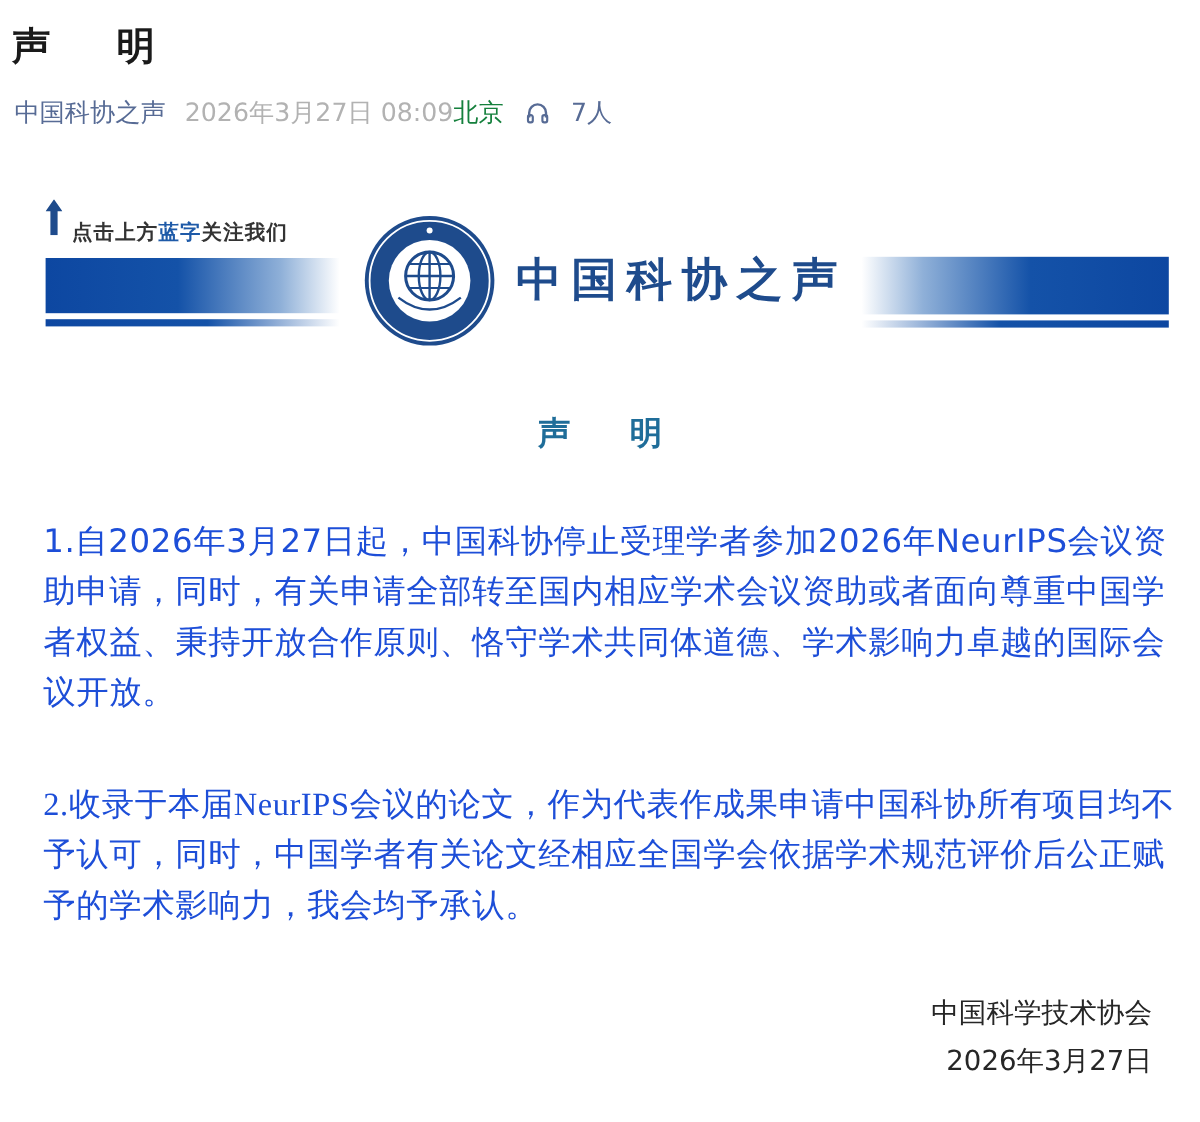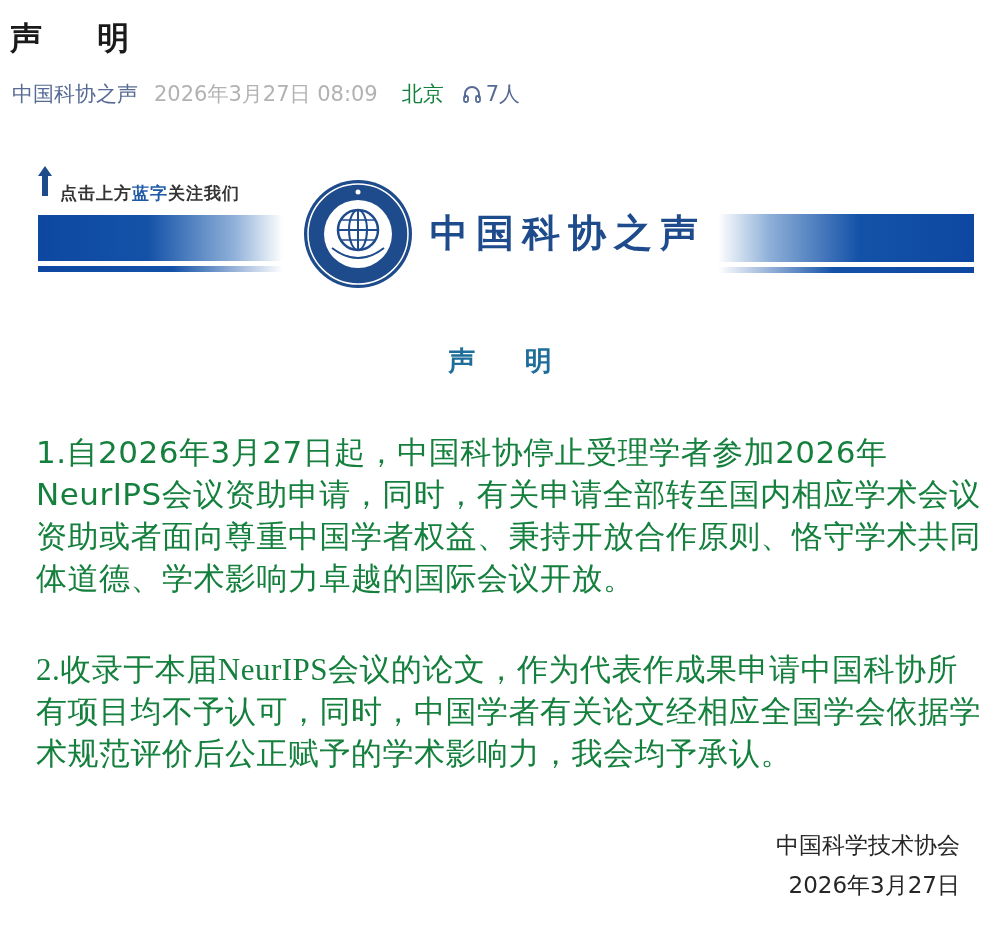--- a/index.html
+++ b/index.html
@@ -3,23 +3,23 @@
 <meta charset="utf-8">
 <style>
   html, body { margin: 0; padding: 0; background: #ffffff; }
   body { width: 1000px; height: 935px; position: relative; overflow: hidden;
          font-family: "DejaVu Sans", "Liberation Sans", sans-serif; color: #222; }
   .title { position: absolute; left: 10px; top: 14px; font-size: 32px; font-weight: bold;
            color: #1a1a1a; letter-spacing: 22px; line-height: 48px; }
   .meta { position: absolute; left: 12px; top: 78px; font-size: 21px; line-height: 32px;
           display: flex; align-items: center; white-space: nowrap; }
   .meta .account { color: #576b95; margin-right: 16px; }
-  .meta .date { color: #b2b2b2; margin-right: 24px; }
+  .meta .date { color: #b2b2b2; margin-right: 0; }
   .meta .loc { color: #15803d; margin-right: 18px; }
-  .meta .listen { color: #576b95; display: flex; align-items: center; }
+  .meta .listen { color: #576b95; display: flex; align-items: center; gap: 14px; }
   .meta .listen svg { margin-right: 4px; }
 
   .banner { position: absolute; left: 0; top: 150px; width: 908px; height: 150px; }
   .arrow { position: absolute; left: 38px; top: 16px; width: 14px; height: 30px; }
   .follow { position: absolute; left: 60px; top: 32px; font-size: 17px; font-weight: bold;
             color: #333; letter-spacing: 1px; }
   .follow .hl { color: #1e5aa8; }
   .bar-left { position: absolute; left: 38px; top: 65px; width: 245px; height: 46px;
               background: linear-gradient(to right, #0d47a1 0%, #1452a8 45%, #8fb0d8 80%, rgba(255,255,255,0) 100%); }
   .bar-left-thin { position: absolute; left: 38px; top: 116px; width: 245px; height: 6px;
@@ -28,21 +28,21 @@
               background: linear-gradient(to left, #0d47a1 0%, #1452a8 45%, #8fb0d8 80%, rgba(255,255,255,0) 100%); }
   .bar-right-thin { position: absolute; left: 718px; top: 117px; width: 256px; height: 6px;
               background: linear-gradient(to left, #0d47a1 0%, #1452a8 55%, rgba(255,255,255,0) 100%); }
   .logo { position: absolute; left: 302px; top: 28px; width: 112px; height: 112px; }
   .brand { position: absolute; left: 430px; top: 58px; font-size: 38px; font-weight: bold;
            color: #1e4b8c; letter-spacing: 8px; font-family: "DejaVu Serif", "Liberation Serif", serif; }
 
   .heading { position: absolute; left: 0; width: 1000px; top: 343px; text-align: center;
              font-size: 27px; font-weight: bold; color: #1f6d99; letter-spacing: 20px; text-indent: 20px; }
 
-  .para { position: absolute; left: 36px; width: 945px; font-size: 31px; line-height: 42px; color: #15803d;
+  .para { position: absolute; left: 36px; width: 945px; font-size: 27px; line-height: 42px; color: #1d4ed8;
           letter-spacing: 0.5px; }
   .p1 { top: 431px; }
   .p2 { top: 649px; font-family: Liberation Serif, serif; }
 
   .sign { position: absolute; right: 40px; top: 825px; text-align: right; font-size: 23px; line-height: 40px; color: #262626; }
 </style>
 </head>
 <body>
 
 <div class="title">声 明</div>

